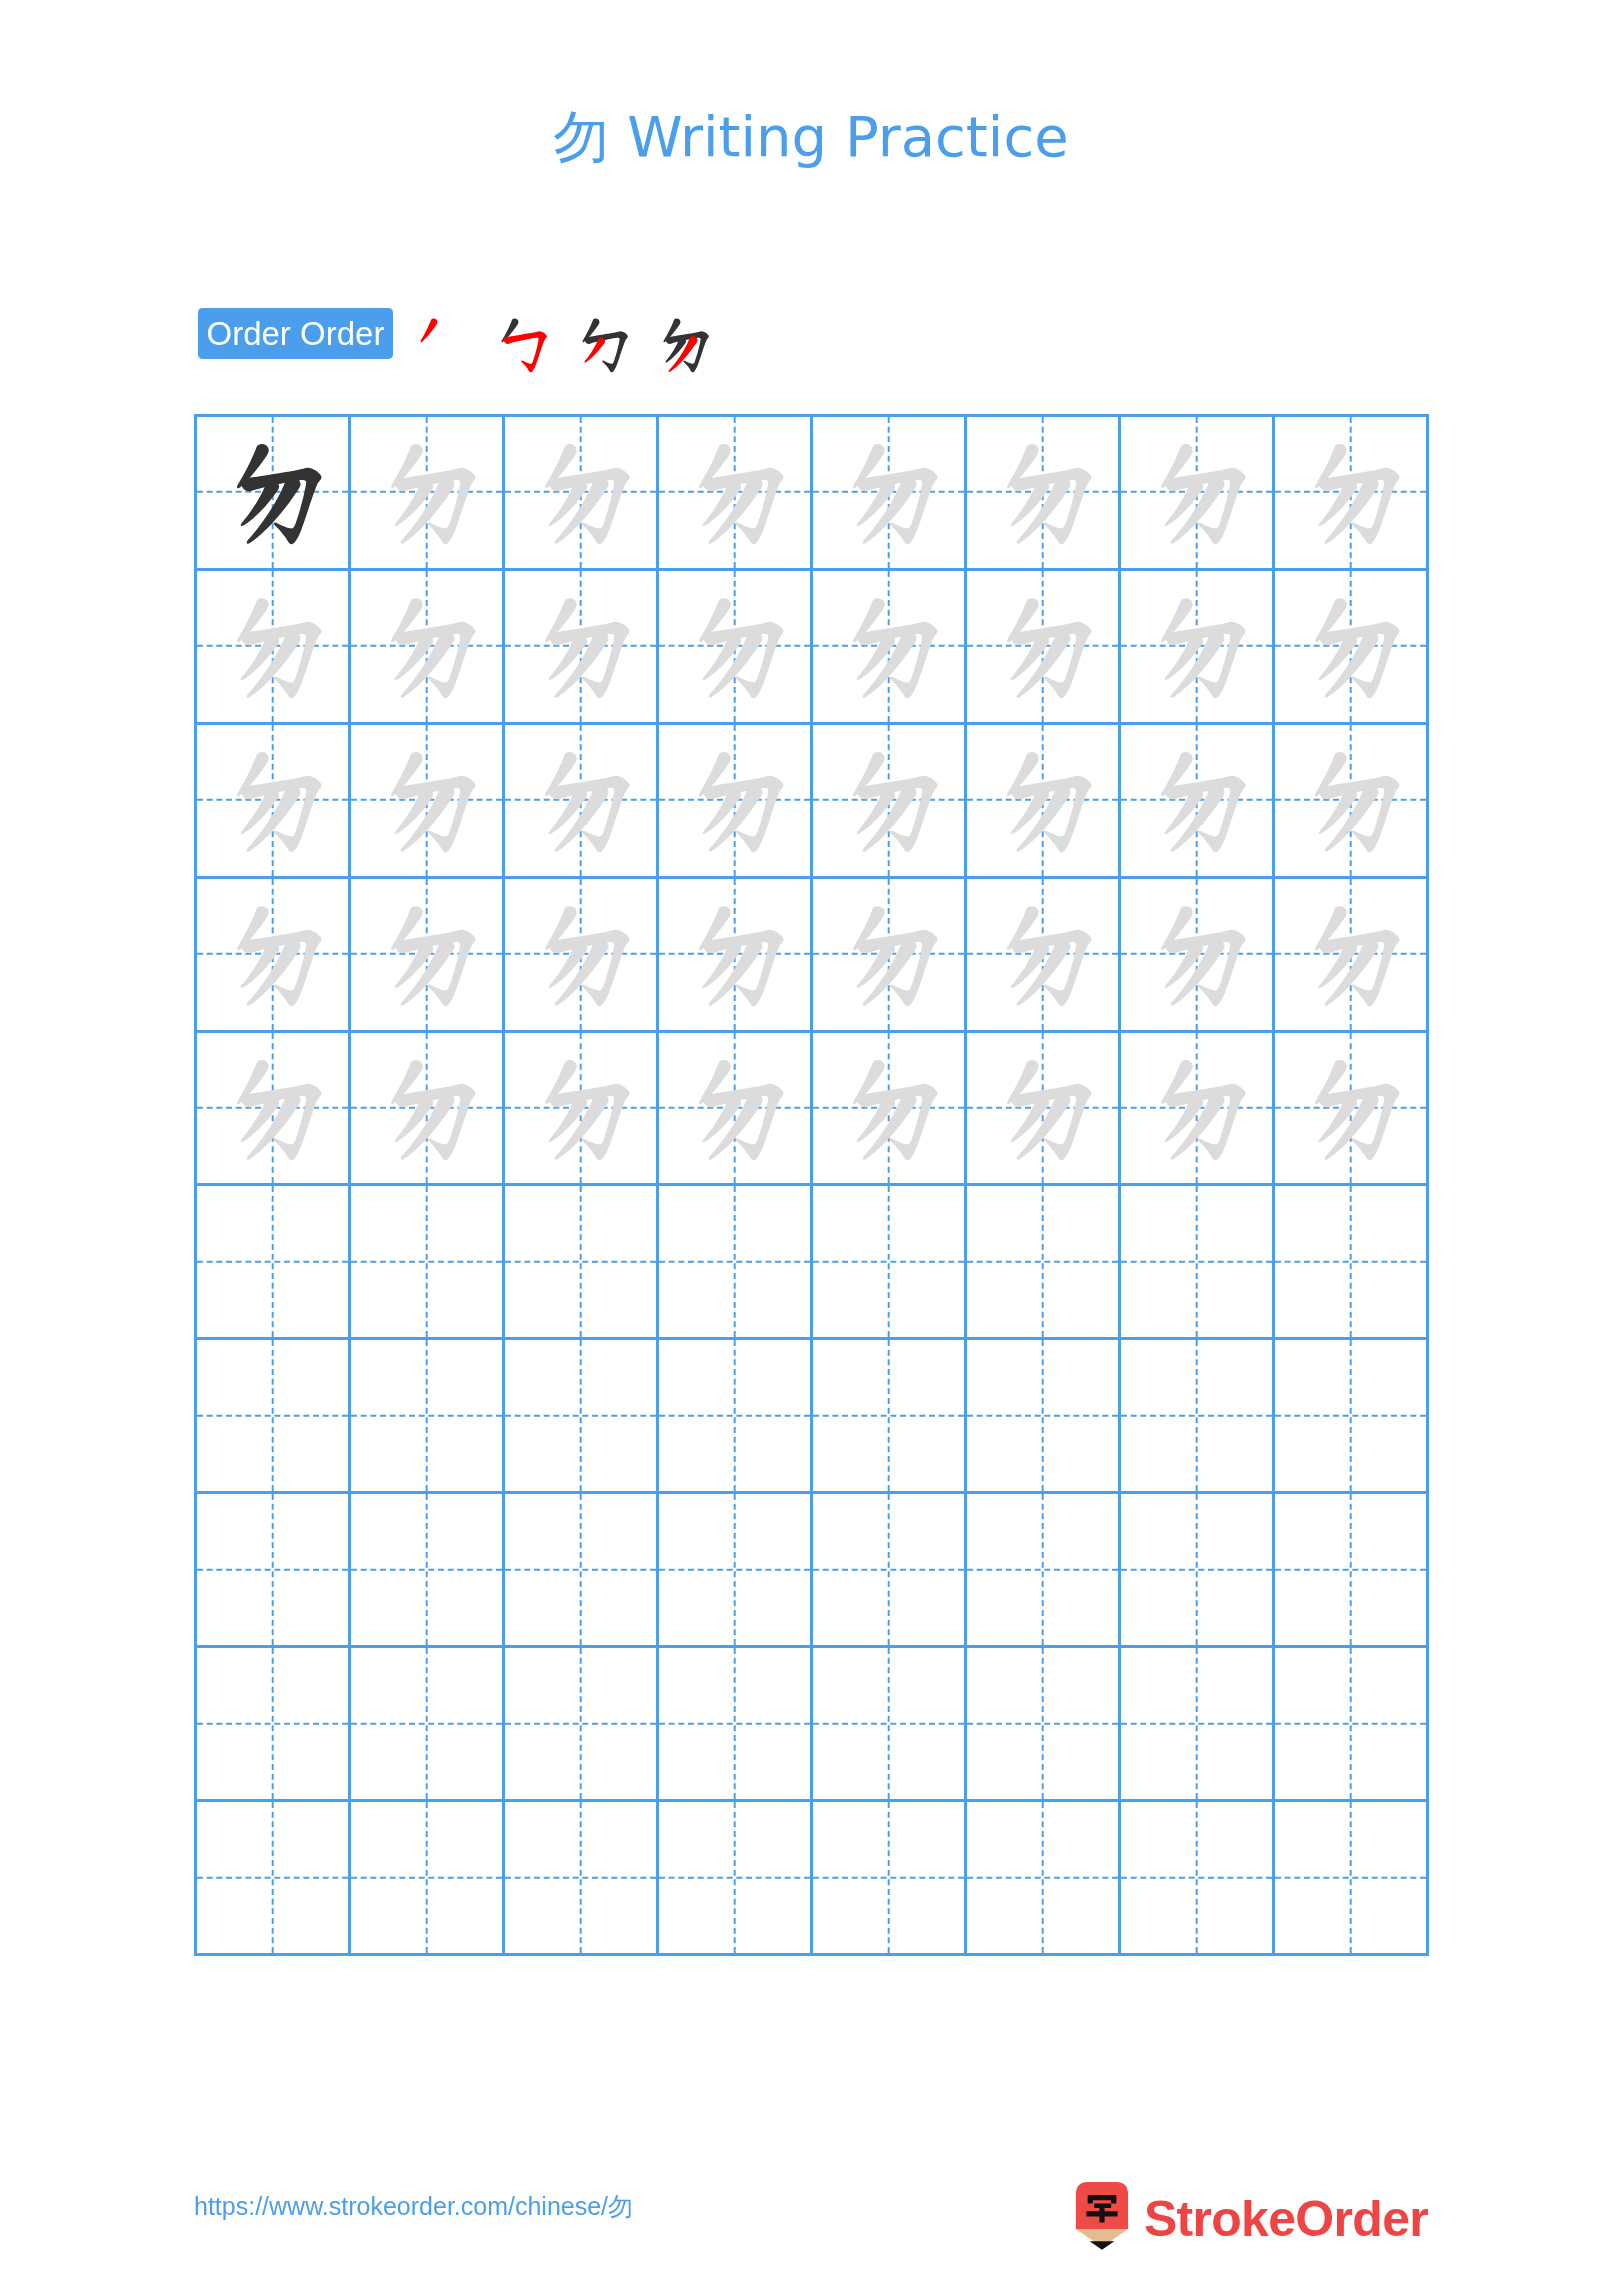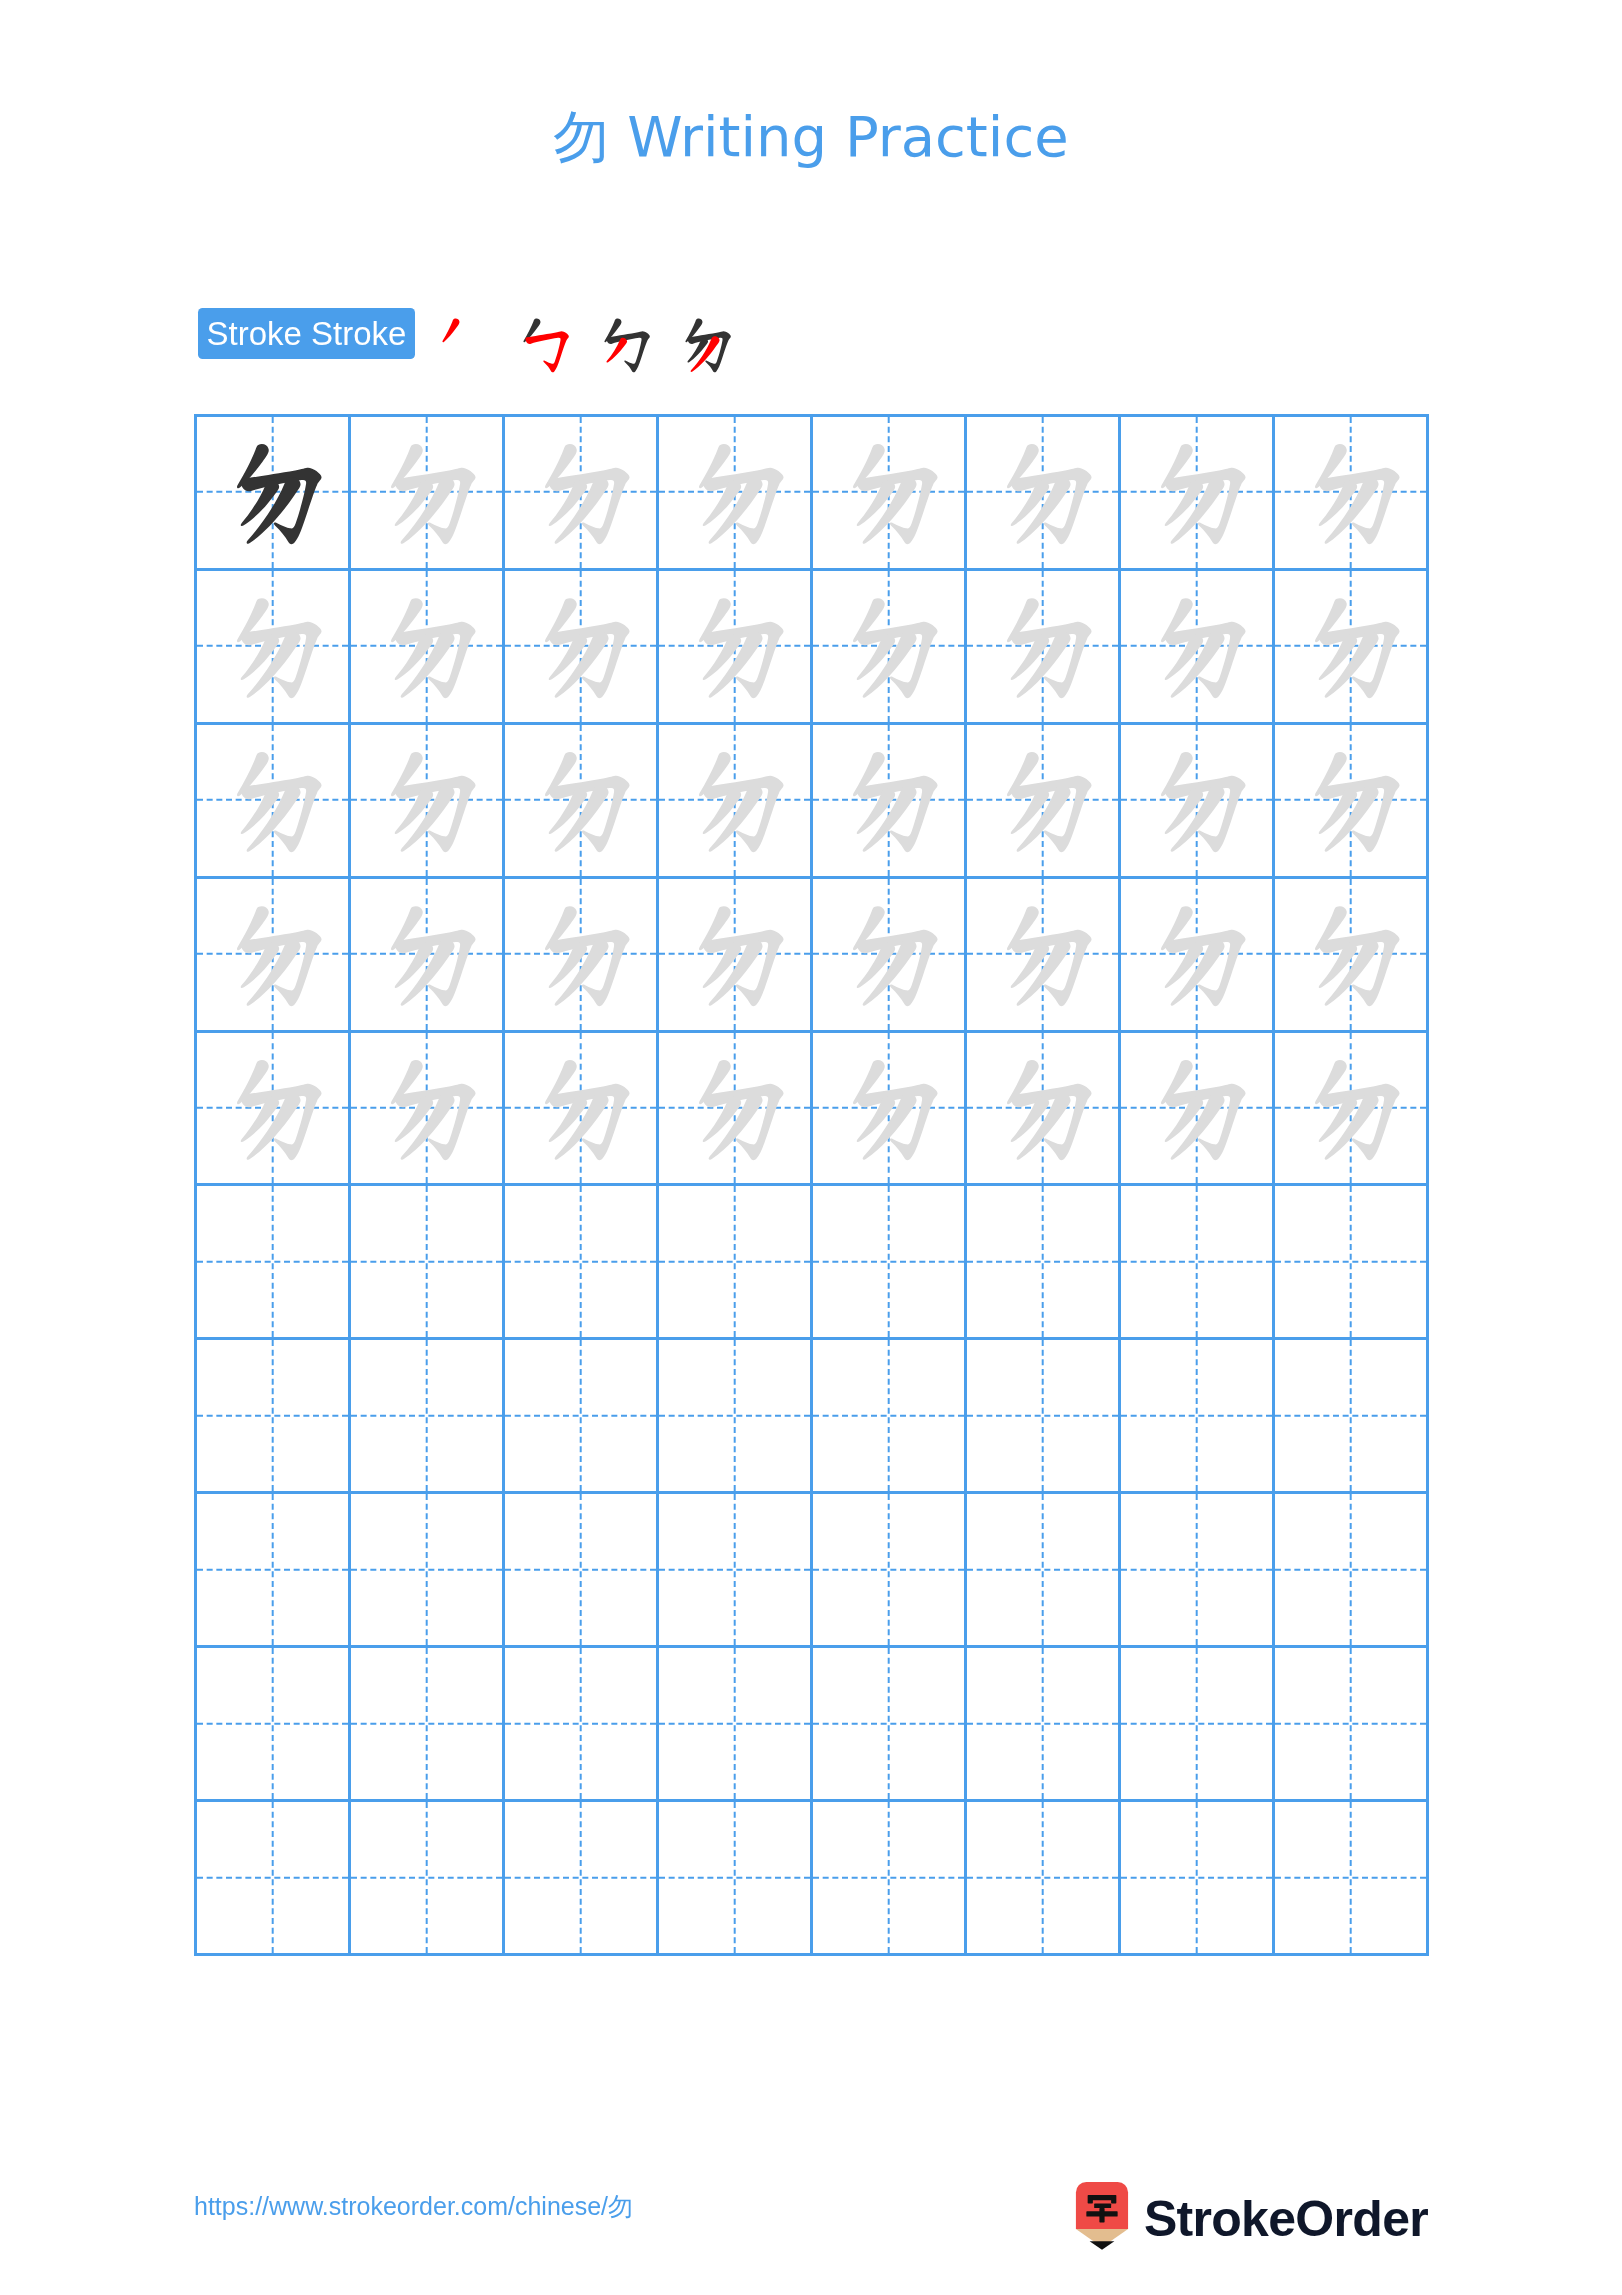--- a/index.html
+++ b/index.html
@@ -143,36 +143,36 @@
     top: 0px;
     display: flex;
     align-items: center;
     height: 79px;
   }
   .brand-logo { width: 60px; height: 73px; display: block; }
   .brand-name {
     margin-left: 11.8px;
     font-size: 50px;
     font-weight: bold;
-    color: #0f172a;
+    color: #ef4444;
     letter-spacing: -0.7px;
     white-space: nowrap;
   }
 </style>
 </head>
 <body>
 
 <div class="page">
 
   <div class="title">
     <span class="han">勿 Writing Practice</span>
   </div>
 
   <div class="stroke-order-row">
-    <span class="stroke-order-badge">Stroke Stroke</span>
+    <span class="stroke-order-badge">Order Order</span>
     <div class="stroke-steps">
 
       <span class="stroke-step">
         <svg viewBox="0 0 100 100" xmlns="http://www.w3.org/2000/svg">
           <g class="s-done" fill="#333333"></g>
           <path fill="#FF0000" d="M40.5,18.5 C43.5,17.2 46.6,18.4 47.4,21.2 C48.0,23.4 46.2,25.8 43.4,29.6 C38.0,37.0 33.2,42.6 28.6,46.6 C27.0,48.0 25.8,47.0 26.9,45.1 C31.6,37.2 36.0,28.9 38.8,21.6 C39.2,20.4 39.6,19.0 40.5,18.5 Z"></path>
         </svg>
       </span>
 
       <span class="stroke-step">

